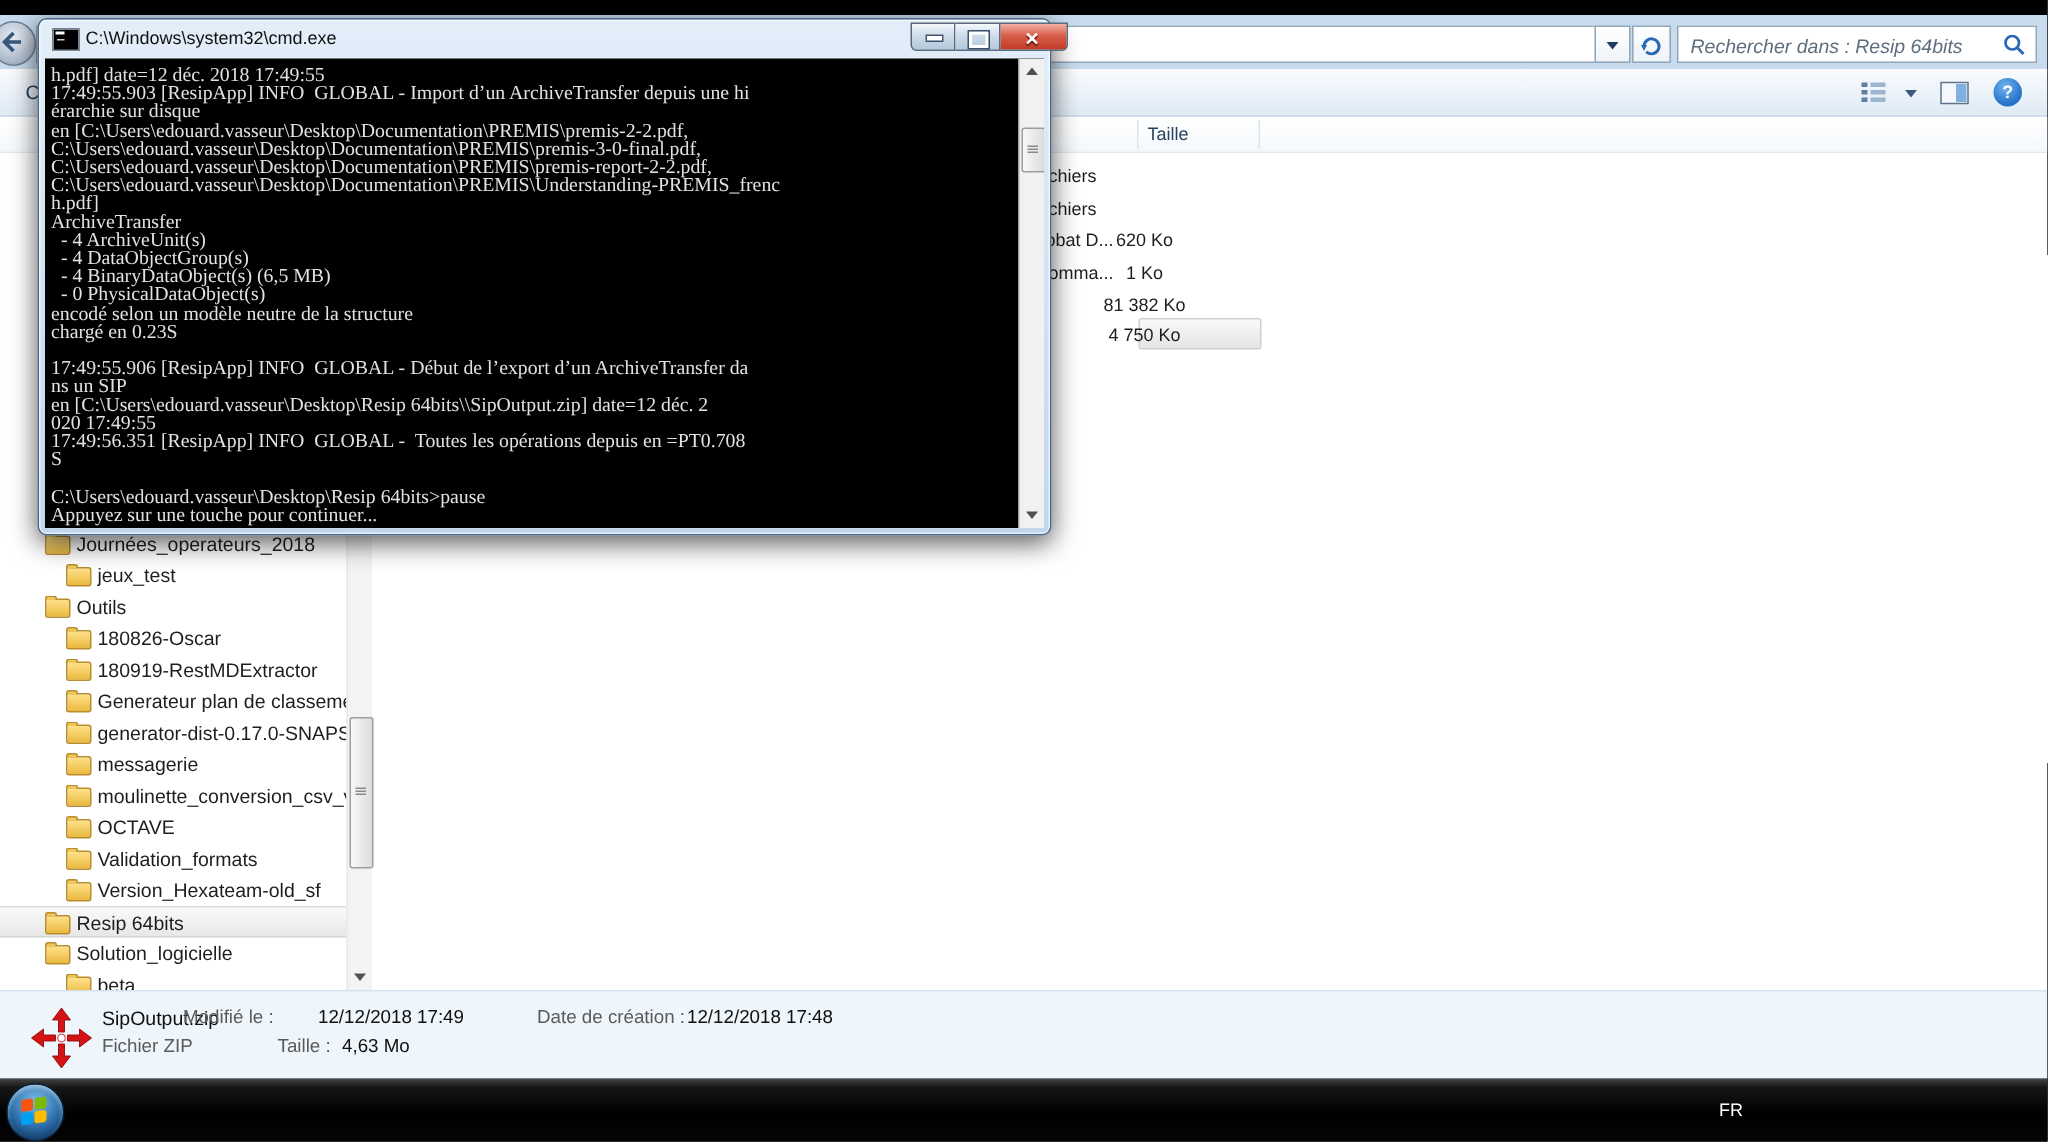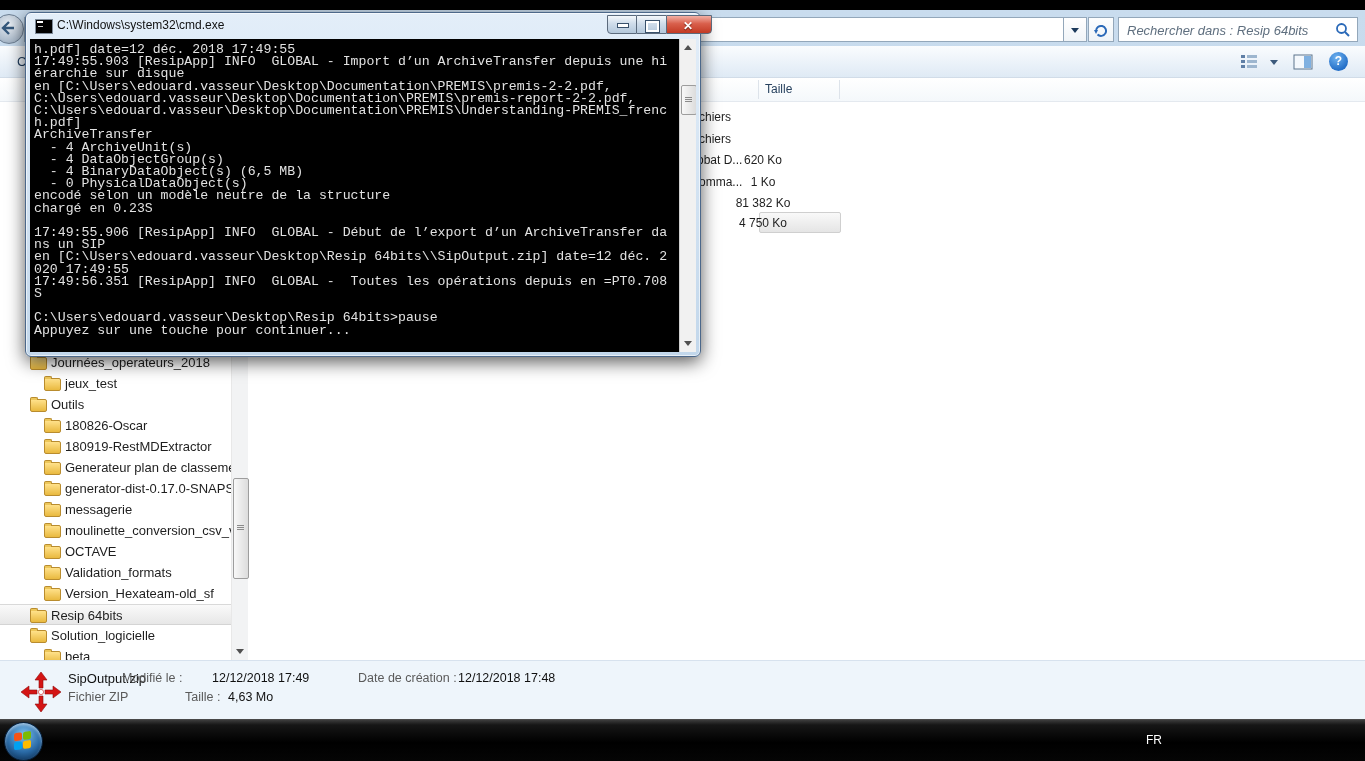--- a/index.html
+++ b/index.html
@@ -79,21 +79,21 @@
   .winbtns{position:absolute;right:17px;top:2px;height:19px;display:flex;}
   .wbtn{height:19px;border:1px solid #5b6a7c;box-sizing:border-box;position:relative;
         background:linear-gradient(#f4f8fb,#cfdcea 45%,#b4c8db);}
   .wbtn.min{width:30px;border-radius:0 0 0 4px;}
   .wbtn.max{width:29px;border-left:none;border-right:none;}
   .wbtn.close{width:46px;border-radius:0 0 4px 0;background:linear-gradient(#f2b0a4,#d9604c 45%,#c23a24);}
   .glyph-min{position:absolute;left:9px;bottom:5px;width:10px;height:3px;background:#fff;border:1px solid #39516b;}
   .glyph-max{position:absolute;left:9px;top:5px;width:9px;height:7px;border:2px solid #fff;outline:1px solid #39516b;}
   .glyph-x{position:absolute;left:16px;top:3px;color:#fff;font-size:12px;font-weight:bold;text-shadow:0 1px 1px #5e1407;}
   .console{position:absolute;left:4px;right:4px;top:26px;bottom:4px;background:#000;overflow:hidden;}
-  .ctext{position:absolute;left:4px;top:5px;font-family:Liberation Mono, monospace;font-size:13.2px;
+  .ctext{position:absolute;left:4px;top:5px;font-family:Liberation Serif, serif;font-size:13.2px;
          line-height:12.2px;color:#e2e2e2;}
   .cline{white-space:pre;min-height:12.2px;}
   .cscroll{position:absolute;right:0;top:0;bottom:0;width:17px;background:#f1f1f1;border-left:1px solid #cfcfcf;box-sizing:border-box;}
   
   .taskbar{position:absolute;left:0;top:719px;width:1365px;height:42px;z-index:100;
            background:linear-gradient(#3c3c3c,#161616 12%,#000 55%,#050505);border-top:1px solid #484848;box-sizing:border-box;}
   .orb{position:absolute;left:4px;top:2px;width:37px;height:37px;border-radius:50%;
        background:radial-gradient(circle at 50% 32%,#7cc0ef,#2a6aa6 55%,#0b2c50 90%);
        border:1px solid #08203a;box-shadow:inset 0 2px 3px rgba(255,255,255,.5);}
   .flag{position:absolute;left:9px;top:9px;width:18px;height:18px;transform:skewY(-8deg);}
@@ -296,20 +296,21 @@
             <span class="glyph-x">✕</span>
           </div>
       </div>
     </div>
     <div class="console">
       <div class="ctext">
         <div class="cline">h.pdf] date=12 déc. 2018 17:49:55</div>
         <div class="cline">17:49:55.903 [ResipApp] INFO  GLOBAL - Import d’un ArchiveTransfer depuis une hi</div>
         <div class="cline">érarchie sur disque</div>
         <div class="cline">en [C:\Users\edouard.vasseur\Desktop\Documentation\PREMIS\premis-2-2.pdf,</div>
+        <div class="cline">C:\Users\edouard.vasseur\Desktop\Documentation\PREMIS\premis-3-0-final.pdf,</div>
         <div class="cline">C:\Users\edouard.vasseur\Desktop\Documentation\PREMIS\premis-report-2-2.pdf,</div>
         <div class="cline">C:\Users\edouard.vasseur\Desktop\Documentation\PREMIS\Understanding-PREMIS_frenc</div>
         <div class="cline">h.pdf]</div>
         <div class="cline">ArchiveTransfer</div>
         <div class="cline">  - 4 ArchiveUnit(s)</div>
         <div class="cline">  - 4 DataObjectGroup(s)</div>
         <div class="cline">  - 4 BinaryDataObject(s) (6,5 MB)</div>
         <div class="cline">  - 0 PhysicalDataObject(s)</div>
         <div class="cline">encodé selon un modèle neutre de la structure</div>
         <div class="cline">chargé en 0.23S</div>

